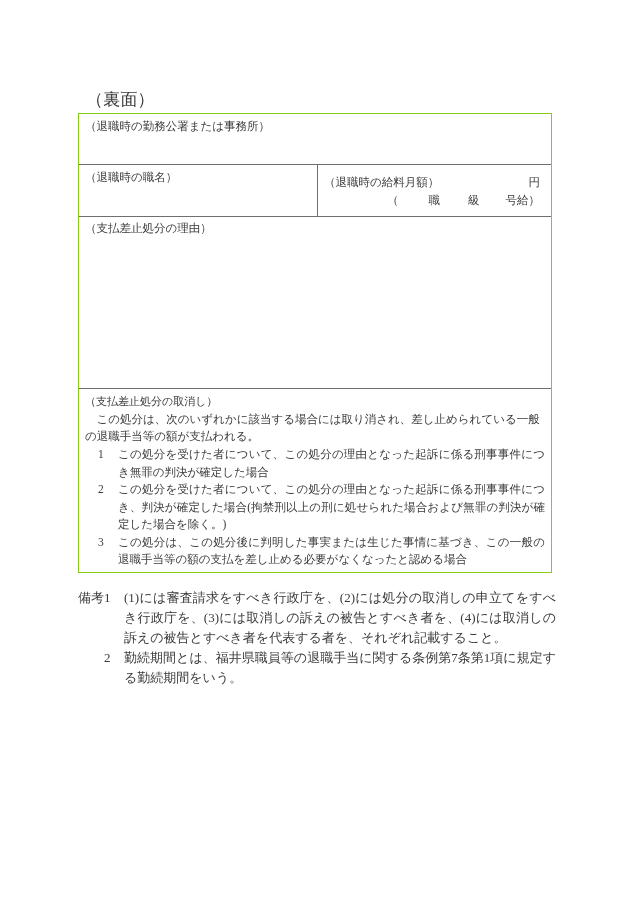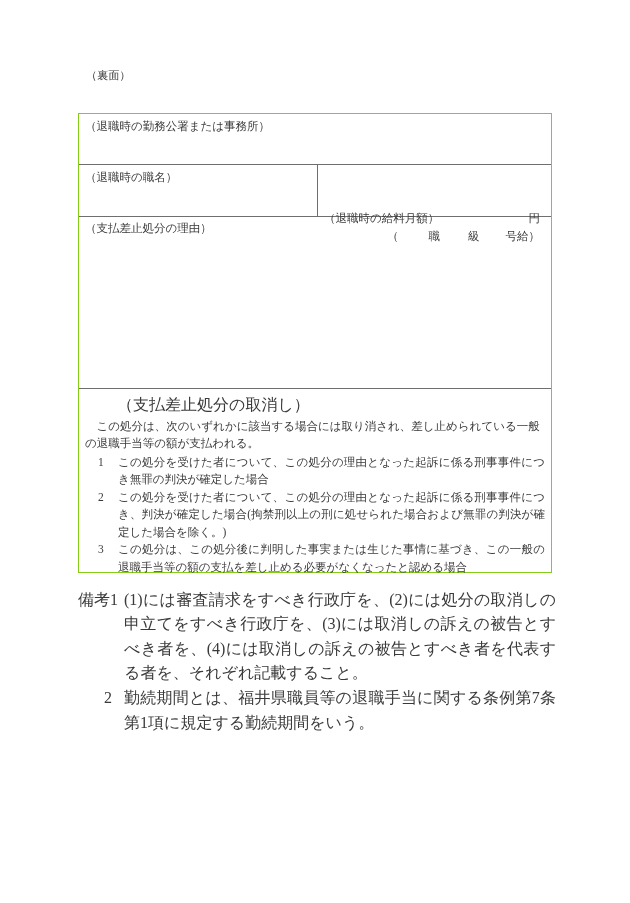--- a/index.html
+++ b/index.html
@@ -22,22 +22,22 @@
     top: 0;
     width: 630px;
     height: 903px;
     overflow: hidden;
   }
 
   
   .side-label {
     position: absolute;
     left: 86px;
-    top: 68px;
-    font-size: 11px;
+    top: 88px;
+    font-size: 17px;
     letter-spacing: 0.2px;
     white-space: nowrap;
   }
 
   
   .form-table {
     position: absolute;
     left: 78px;
     top: 113px;
     width: 474px;
@@ -72,21 +72,20 @@
   }
   .cell-salary {
     width: 233px;
     padding-top: 9px;
   }
   .salary-line1 {
     display: flex;
     justify-content: space-between;
     align-items: flex-end;
     padding-right: 5px;
-    margin-top: 36px;
   }
   .salary-line2 {
     display: flex;
     justify-content: flex-end;
     align-items: baseline;
     padding-right: 5px;
     margin-top: 1px;
   }
   .salary-line2 .paren-open { margin-right: 30px; }
   .salary-line2 .unit-shoku { margin-right: 28px; }
@@ -94,23 +93,22 @@
 
   
   .row-reason { height: 172px; }
   .row-reason .cell { width: 100%; font-family: Liberation Mono, monospace; }
 
   
   .row-cancel { height: 183px; }
   .row-cancel .cell { width: 100%; }
 
   .cancel-heading {
-    font-size: 16px;
+    font-size: 11px;
     line-height: 1.5;
-    margin-left: 32px;
   }
   .cancel-lead {
     font-size: 11.5px;
     line-height: 1.52;
     text-indent: 1em;
     margin-top: 1px;
   }
   .clause-list {
     margin: 1px 0 0 0;
     padding: 0;
@@ -131,21 +129,21 @@
     flex: 1 1 auto;
     text-align: justify;
   }
 
   
   .notes {
     position: absolute;
     left: 78px;
     top: 588px;
     width: 478px;
-    font-size: 16px;
+    font-size: 13px;
     line-height: 1.52;
   }
   .note-row {
     display: flex;
     align-items: flex-start;
   }
   .note-label {
     flex: 0 0 auto;
     white-space: nowrap;
   }

